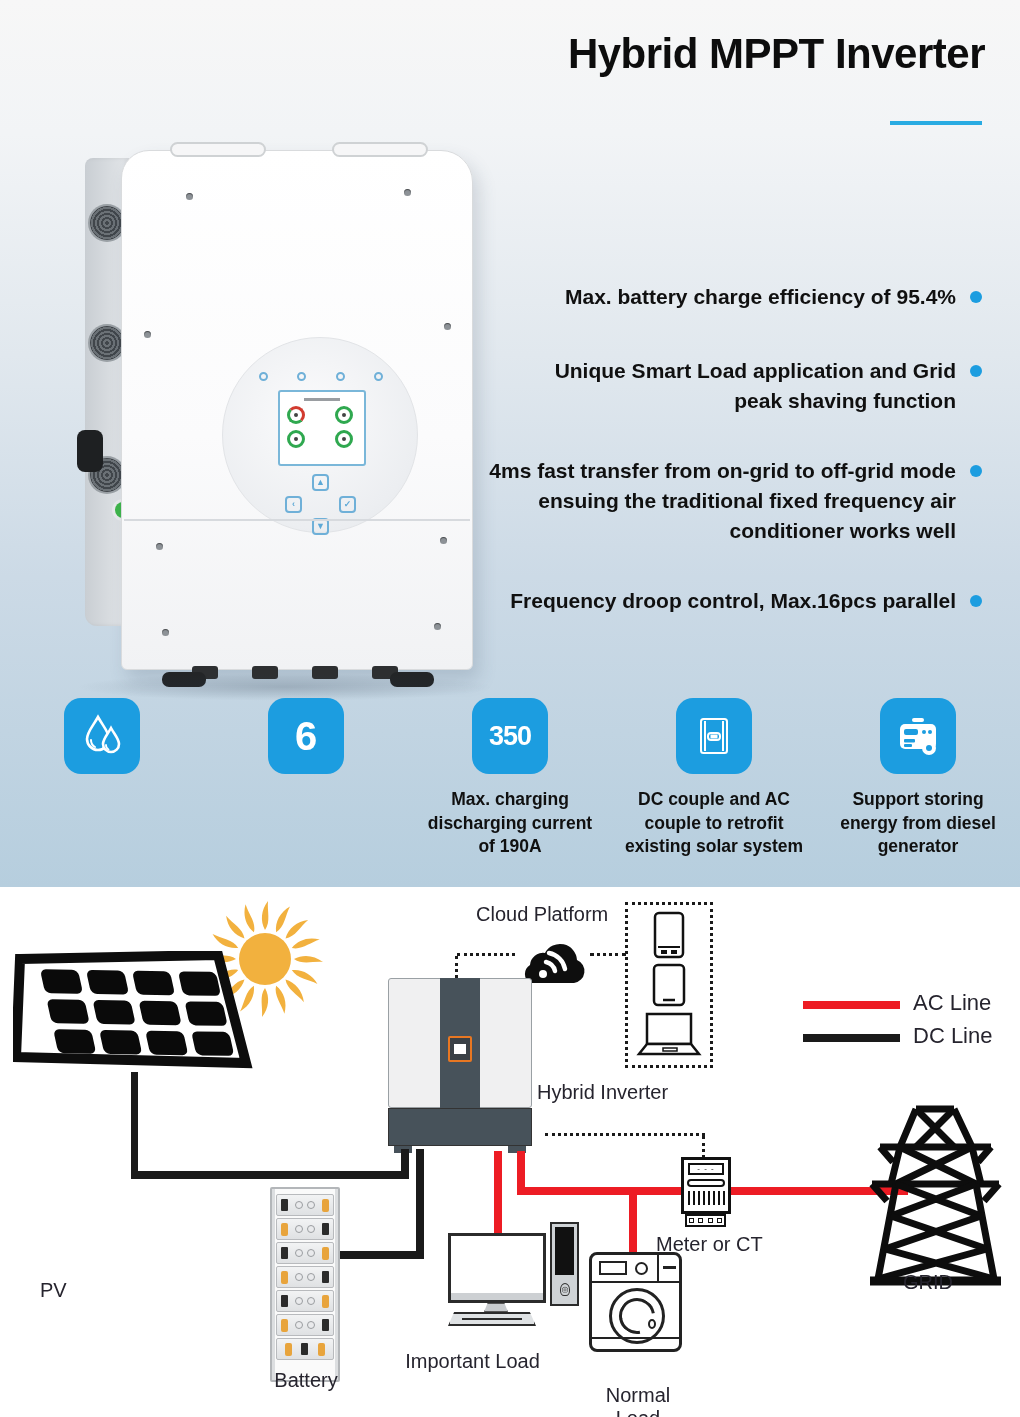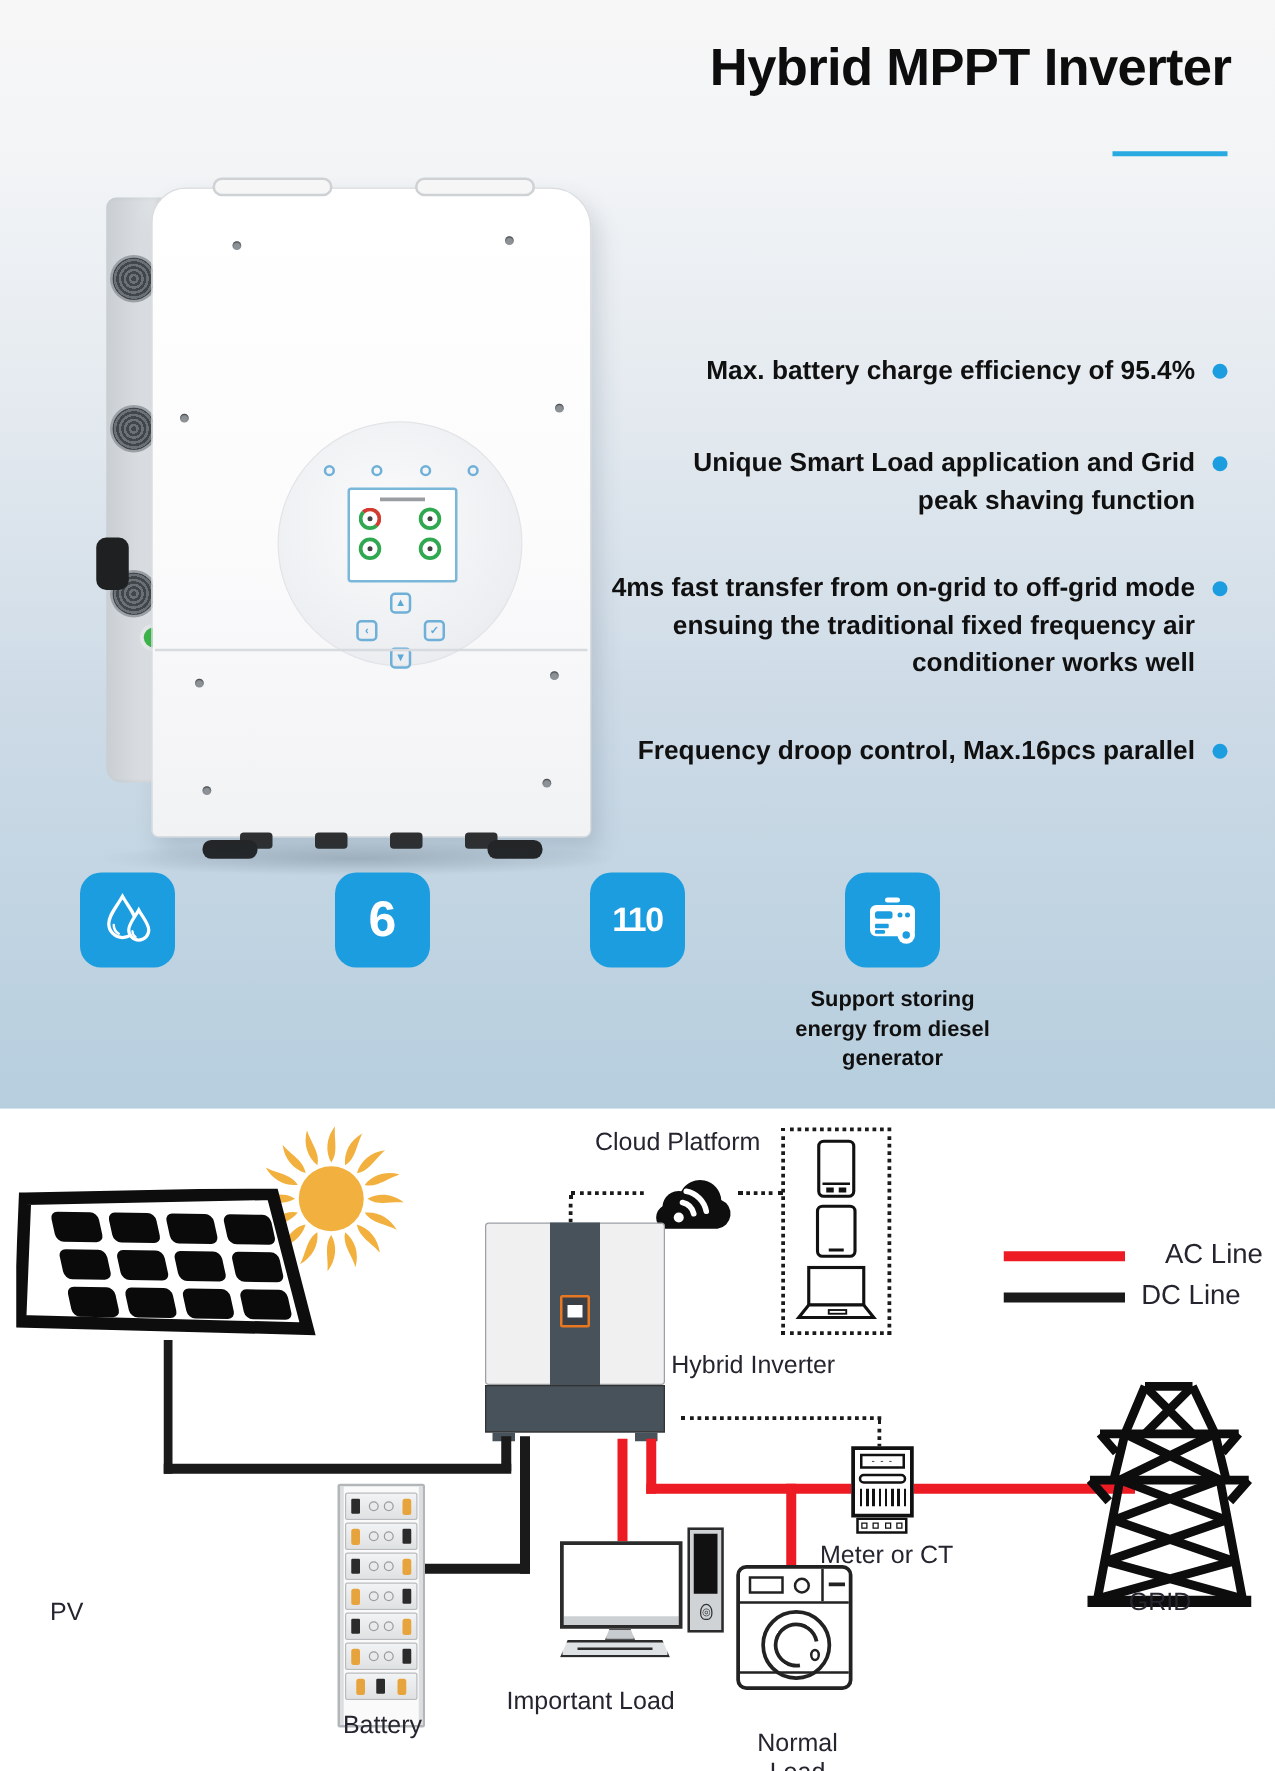--- a/index.html
+++ b/index.html
@@ -222,21 +222,42 @@
           </svg>
         </div>
       </div>
       <div class="feature">
         <div class="feature-icon">
           <span class="badge-num badge-6">6</span>
         </div>
       </div>
       <div class="feature">
         <div class="feature-icon">
-          <span class="badge-num badge-190">110</span>
+          <span class="badge-num badge-190">350</span>
+        </div>
+        <div class="feature-label">
+          <span>Max. charging</span>
+          <span>discharging current</span>
+          <span>of 190A</span>
+        </div>
+      </div>
+      <div class="feature">
+        <div class="feature-icon">
+          <svg width="48" height="48" viewBox="0 0 48 48" fill="none" stroke="#fff" stroke-width="2">
+            <rect x="11" y="7" width="26" height="34" rx="2.5"></rect>
+            <line x1="15" y1="9" x2="15" y2="39"></line>
+            <line x1="33" y1="9" x2="33" y2="39"></line>
+            <rect x="18" y="21" width="12" height="7" rx="3"></rect>
+            <rect x="21.5" y="23.5" width="5" height="2" fill="#fff"></rect>
+          </svg>
+        </div>
+        <div class="feature-label">
+          <span>DC couple and AC</span>
+          <span>couple to retrofit</span>
+          <span>existing solar system</span>
         </div>
       </div>
       <div class="feature">
         <div class="feature-icon">
           <svg width="48" height="48" viewBox="0 0 48 48">
             <rect x="18" y="6" width="12" height="4" rx="2" fill="#fff"></rect>
             <rect x="6" y="12" width="36" height="25" rx="5" fill="#fff"></rect>
             <rect x="10" y="17" width="14" height="6" rx="2" fill="#1C9DE0"></rect>
             <circle cx="30" cy="20" r="2" fill="#1C9DE0"></circle>
             <circle cx="36" cy="20" r="2" fill="#1C9DE0"></circle>
@@ -337,21 +358,21 @@
       <div class="d-inv-body"></div>
       <div class="d-inv-strip"></div>
       <div class="d-inv-screen"></div>
       <div class="d-inv-base"></div>
       <div class="d-inv-foot" style="left:6px"></div>
       <div class="d-inv-foot" style="left:120px"></div>
     </div>
     <div class="dlabel" style="left:537px;top:194px">Hybrid Inverter</div>
 
     <div class="legend-swatch ac"></div>
-    <div class="legend-label" style="left:932px;top:103px">AC Line</div>
+    <div class="legend-label" style="left:913px;top:103px">AC Line</div>
     <div class="legend-swatch dc"></div>
     <div class="legend-label" style="left:913px;top:136px">DC Line</div>
 
     <div class="wire black" style="left:131px;top:185px;width:7px;height:107px"></div>
     <div class="wire black" style="left:131px;top:284px;width:278px;height:8px"></div>
     <div class="wire black" style="left:401px;top:262px;width:8px;height:28px"></div>
     <div class="wire black" style="left:416px;top:262px;width:8px;height:110px"></div>
     <div class="wire black" style="left:338px;top:364px;width:86px;height:8px"></div>
 
     <div class="wire red" style="left:494px;top:264px;width:8px;height:84px"></div>

